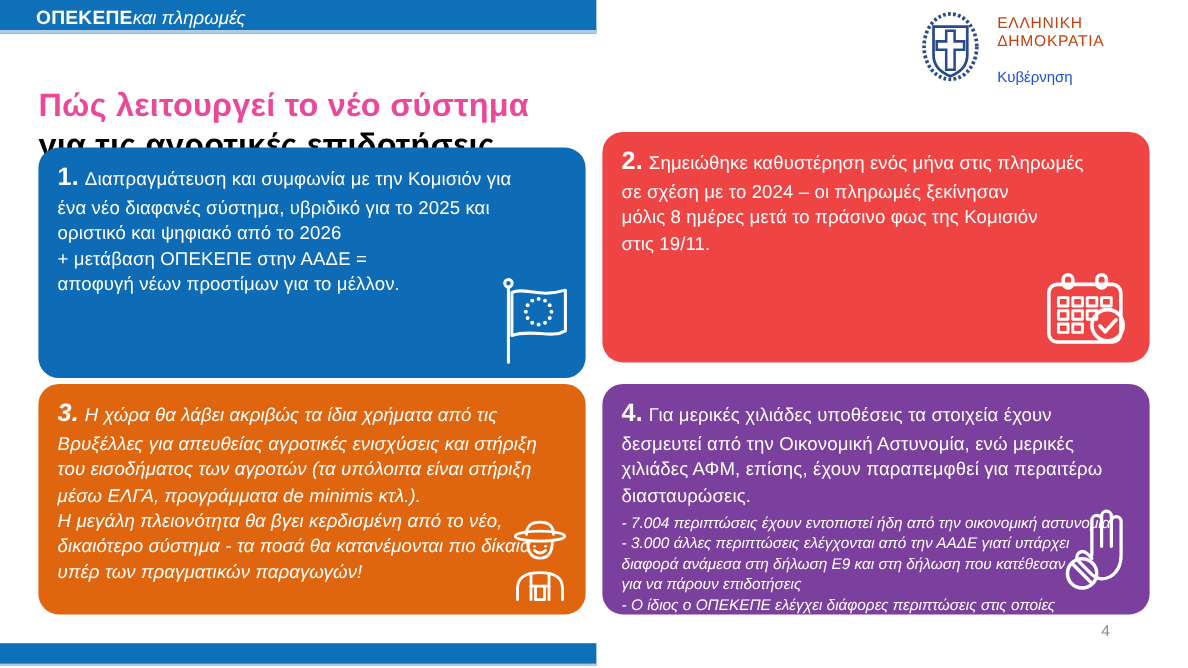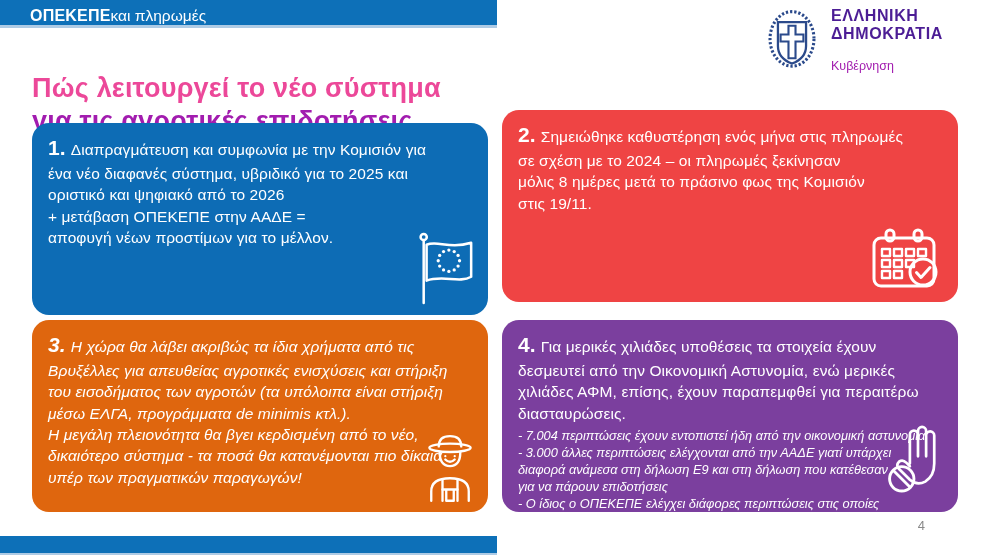--- a/index.html
+++ b/index.html
@@ -8,34 +8,34 @@
     position:relative; width:990px; height:557px; background:#ffffff;
     font-family:"Liberation Sans", sans-serif; overflow:hidden; margin:0 auto;
   }
   
   .top-bar{
     position:absolute; left:0; top:0; width:497px; height:28px;
     background:#0d70b8; border-bottom:3px solid #aecbe5;
     display:flex; align-items:flex-end; padding-left:30px; color:#fff;
   }
   .top-bar .bold{ font-weight:bold; font-size:16px; letter-spacing:.2px;}
-  .top-bar .rest{ font-weight:normal; font-size:15.5px; }
+  .top-bar .rest{ font-weight:normal; font-size:15.5px;font-style:italic; }
   
   .bottom-bar{
     position:absolute; left:0; bottom:2px; width:497px; height:19px;
     background:#0d70b8; border-bottom:2px solid #aecbe5;
   }
   
   .gov-logo{ position:absolute; left:763px; top:7px; display:flex; align-items:center; gap:10px; }
-  .gov-text .l1{ font-weight:bold; font-size:16px; color:#4c1d95; letter-spacing:.6px; }
-  .gov-text .l2{ font-size:12.5px; color:#a21caf; margin-top:16px; }
+  .gov-text .l1{ font-weight:normal; font-size:13px; color:#c2410c; letter-spacing:.6px; }
+  .gov-text .l2{ font-size:12.5px; color:#1d4ed8; margin-top:16px; }
   
   .page-title{ position:absolute; left:32px; top:48px; line-height:1.22; }
   .page-title .t1{ color:#ec4899; font-size:27px; font-weight:bold; letter-spacing:.2px;margin-top:24px;}
-  .page-title .t2{ color:#a21caf; font-size:27px; font-weight:bold; letter-spacing:.2px;}
+  .page-title .t2{ color:#000000; font-size:27px; font-weight:bold; letter-spacing:.2px;}
   
   .card{ position:absolute; width:456px; height:192px; border-radius:17px; color:#fff; padding:11px 16px; }
   .card-1{ left:32px;  top:123px; background:#0d6cb5; }
   .card-2{ left:502px; top:110px; background:#ef4444; }
   .card-3{ left:32px;  top:320px; background:#df660e;font-style:italic; }
   .card-4{ left:502px; top:320px; background:#7b3f9e; }
   .card-text{ font-size:15.5px; line-height:1.38; letter-spacing:.1px; }
   .card-num{ font-size:21px; font-weight:bold; margin-right:5px; }
   .t{ white-space:pre-line; }
   .bullets{ margin-top:3px; }

